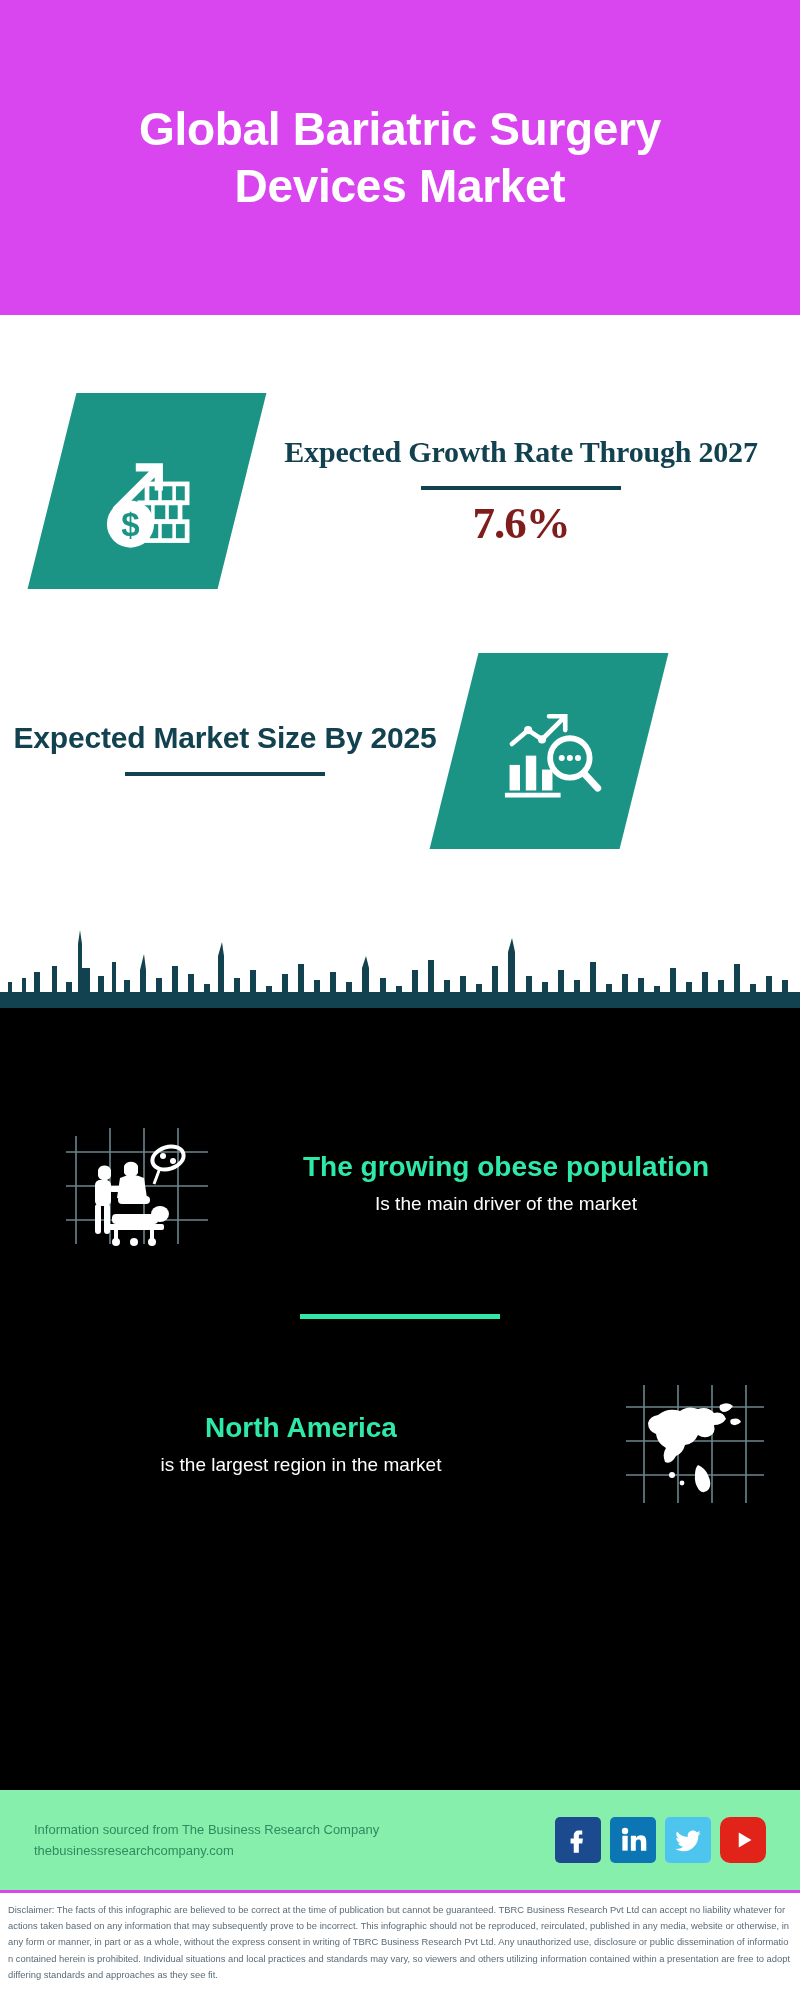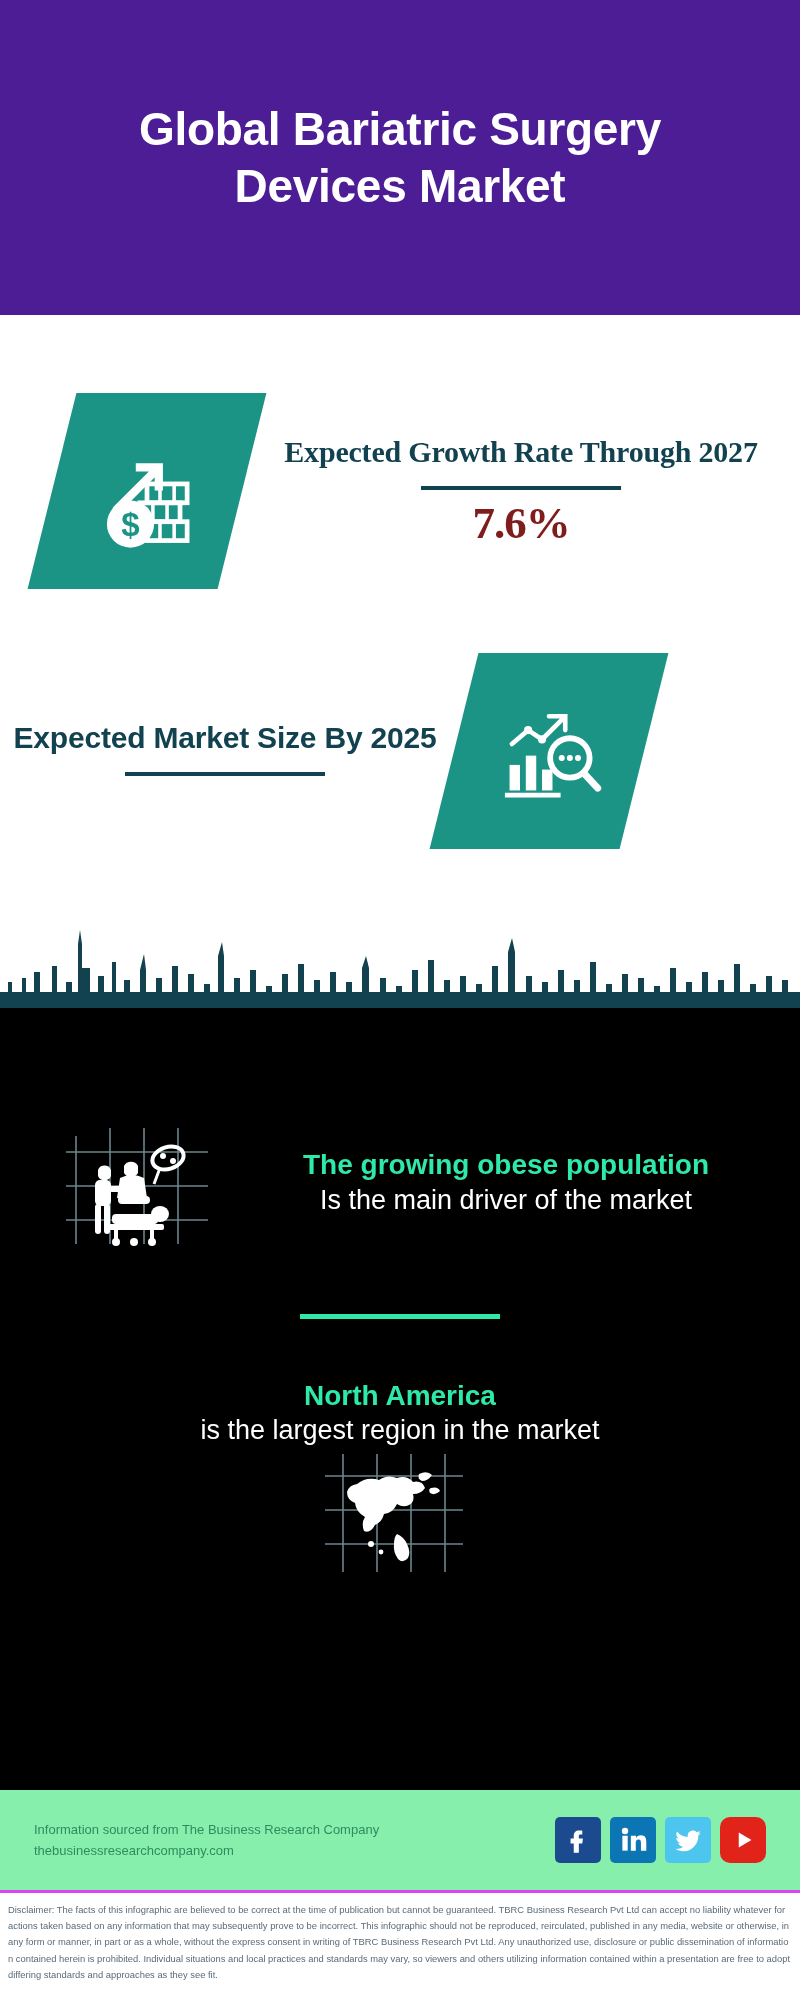--- a/index.html
+++ b/index.html
@@ -10,21 +10,21 @@
   body {
     width: 800px;
     height: 2000px;
     font-family: "Liberation Sans", sans-serif;
     overflow: hidden;
     position: relative;
   }
 
   
   .header {
-    background: #4c1d95;
+    background: #d946ef;
     height: 315px;
     display: flex;
     align-items: center;
     justify-content: center;
     box-sizing: border-box;
     padding: 0 60px;
   }
   .header-title {
     color: #ffffff;
     font-size: 46px;
@@ -114,21 +114,21 @@
     height: 100px;
     display: block;
   }
 
   .fact {
     display: flex;
     align-items: center;
     position: relative;
   }
   .fact.fact1 { padding-top: 118px; }
-  .fact.fact2 { padding-top: 60px; flex-direction: column; }
+  .fact.fact2 { padding-top: 60px; }
 
   .fact-icon {
     width: 150px;
     height: 130px;
     flex: none;
   }
   .fact-icon.left { margin-left: 62px; }
   .fact-icon.right { margin-left: 18px; margin-right: 30px; }
 
   .fact-text {
@@ -137,23 +137,24 @@
     padding: 0 24px;
   }
   .fact-head {
     color: #2ee9a7;
     font-size: 28px;
     font-weight: bold;
     line-height: 1.22;
   }
   .fact-body {
     color: #ffffff;
-    font-size: 27px;
+    font-size: 19px;
     line-height: 1.3;
     font-weight: normal;
+    margin-top: 8px;
   }
 
   .fact-divider {
     width: 200px;
     height: 5px;
     background: #2ee9a7;
     margin: 66px auto 0 auto;
   }
 
   

